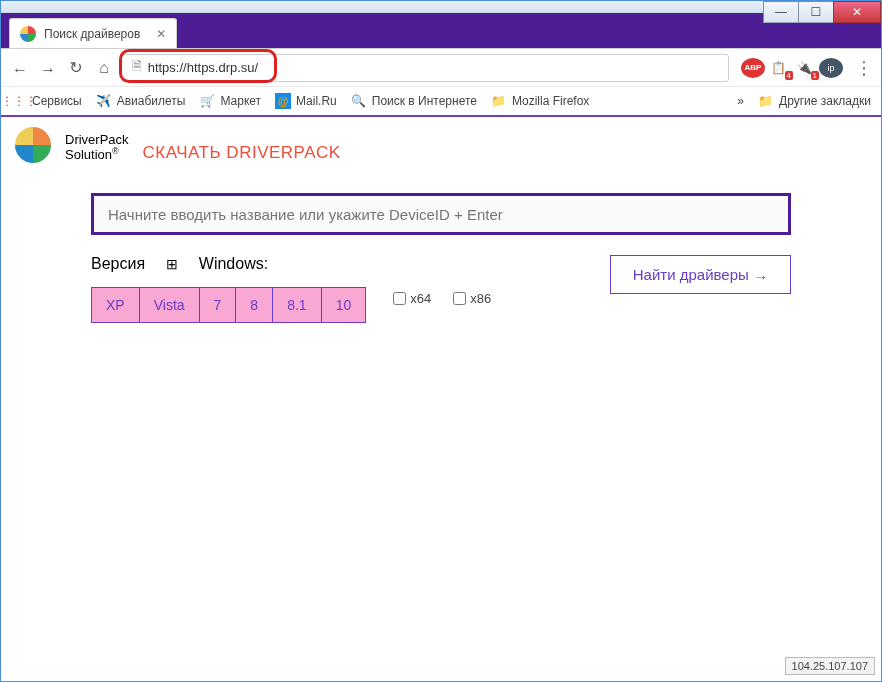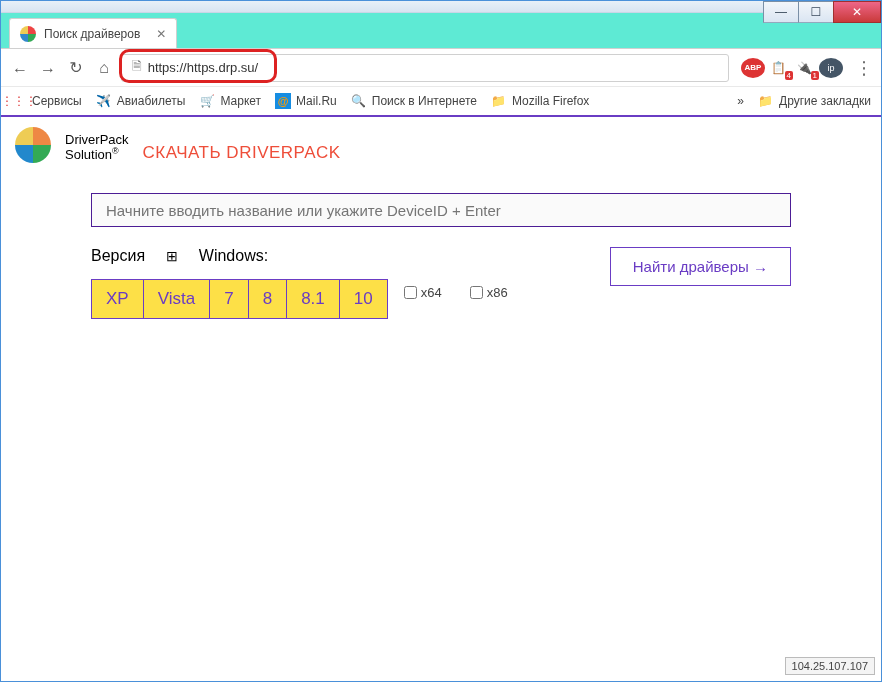--- a/index.html
+++ b/index.html
@@ -41,21 +41,21 @@
       margin-left: -1px;
     }
     .win-btn.close {
       background: linear-gradient(#e68, #c93a3a);
       color: #fff;
       width: 48px;
       border-color: #a03030;
     }
     .tab-strip {
       height: 36px;
-      background: #5eead4;
+      background: #4c1d95;
       display: flex;
       align-items: flex-end;
       padding-left: 8px;
       border-bottom: 1px solid #d0d0d0;
     }
     .tab {
       background: #fff;
       border: 1px solid #d0d0d0;
       border-bottom: none;
       padding: 6px 36px 6px 10px;
@@ -153,22 +153,22 @@
       height: 36px;
       border-radius: 50%;
       background: conic-gradient(#e84 0 90deg, #3a5 90deg 180deg, #28c 180deg 270deg, #ec5 270deg);
     }
     .brand-text { font-size: 13px; color:#000; line-height:1.1; font-family: Arial; }
     .dl-link { color: #ee4e3a; font-size: 17px; letter-spacing: 0.5px; font-weight: 500;}
     .main {
       padding: 20px 90px 0 90px;
     }
     .search-box {
-      border: 1px solid #4c1d95;
-      height: 34px;
+      border: 3px solid #4c1d95;
+      height: 42px;
       display: flex;
       align-items: center;
       padding: 0 14px;
       background: #fafafa;
     }
     .search-box input {
       border: none;
       outline: none;
       font-size: 15px;
       color: #999;
@@ -183,31 +183,31 @@
     }
     .ver-label { font-size: 16px; color:#000; display:flex; align-items:center; gap:21px;}
     .win-logo { font-size:14px; }
     .ver-pills {
       margin-top: 14px;
       display: inline-flex;
       border: 1px solid #6a3cc4;
     }
     .pill {
       padding: 9px 14px;
-      font-size: 17px;
+      font-size: 14px;
       color: #6a3cc4;
       border-right: 1px solid #6a3cc4;
-      background: #fde047;
+      background: #f9a8d4;
     }
     .pill:last-child { border-right: none; }
     .arch {
       display: inline-flex;
       align-items: center;
-      gap: 28px;
-      margin-left: 16px;
+      gap: 22px;
+      margin-left: 27px;
       font-size: 13px;
       color: #444;
       vertical-align: middle;
     }
     .arch label { display:flex; align-items:center; gap:4px; }
     .arch input { width:13px; height:13px; }
     .find-btn {
       border: 1px solid #6a3cc4;
       color: #6a3cc4;
       background:#fff;

